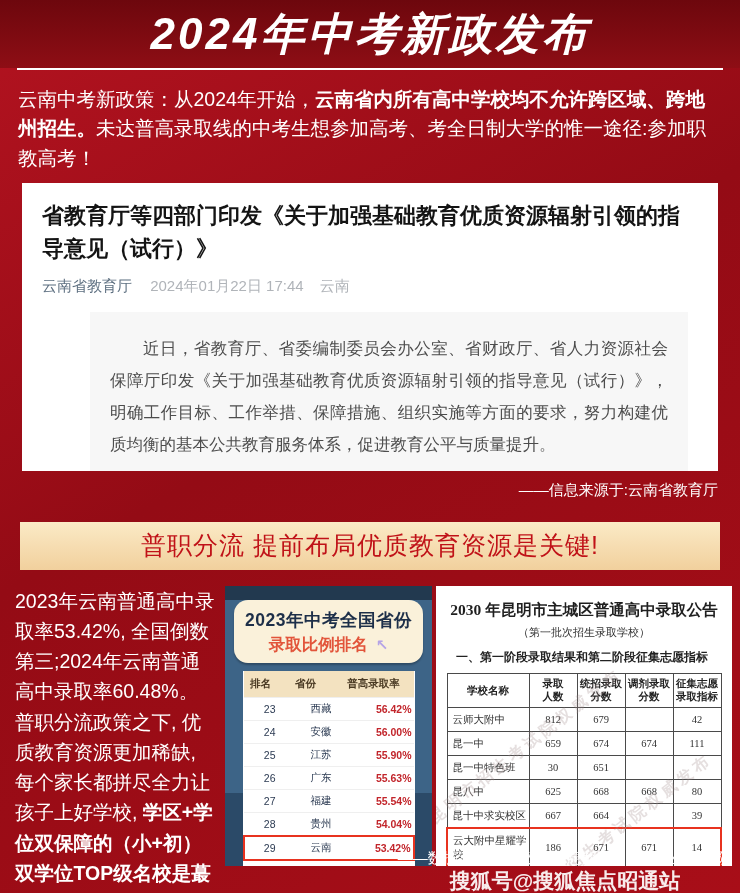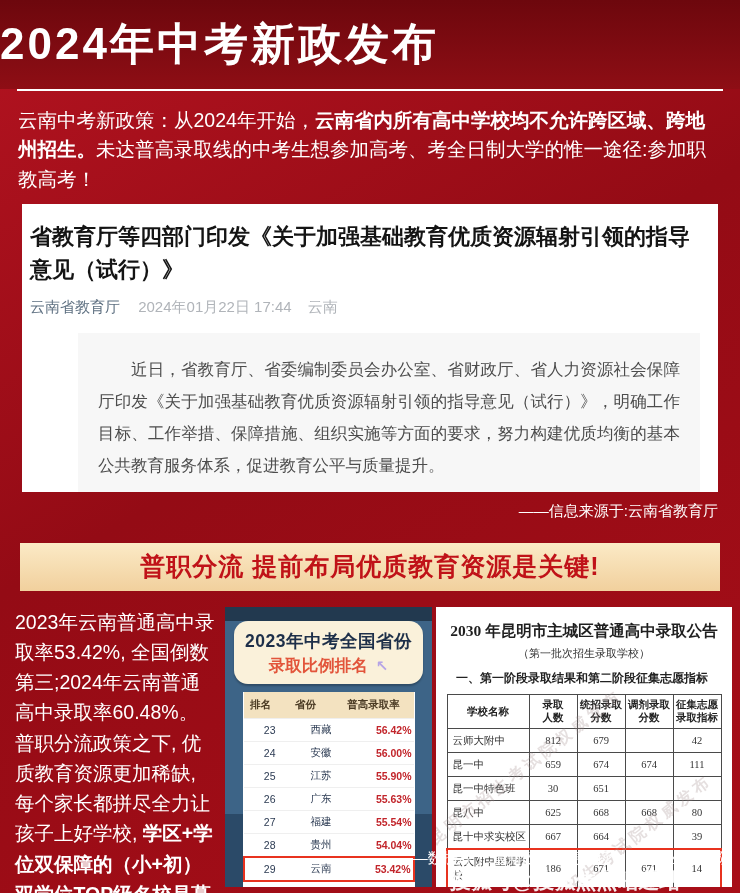--- a/index.html
+++ b/index.html
@@ -6,35 +6,36 @@
   html,body { width:740px; }
   body { font-family:"Liberation Sans","DejaVu Sans",sans-serif; }
 
   .poster{
     position:relative; width:740px; height:893px; overflow:hidden;
     background:linear-gradient(150deg,#b31320 0%,#940b15 45%,#a80e18 100%);
   }
 
   
   .top-banner{
-    height:89px; display:flex; align-items:center; justify-content:flex-start;
+    height:68px; display:flex; align-items:center; justify-content:center;
     background:linear-gradient(180deg,#6d070d 0%,#8e0e15 100%);
+    font-style:italic;
   }
   .top-banner h1{ color:#ffffff; font-size:44px; font-weight:bold; letter-spacing:3px; }
   .divider{ height:2px; background:#ffffff; margin:0 17px; }
 
   
   .intro{
     margin:15px 18px 0; color:#ffffff; font-size:19.5px; line-height:1.5;
   }
   .intro strong{ font-weight:bold; }
 
   
   .article-card{
-    margin:10px 22px 0; height:288px; background:#ffffff; padding:16px 8px; overflow:hidden;
+    margin:10px 22px 0; height:288px; background:#ffffff; padding:16px 20px; overflow:hidden;
   }
   .article-card h2{
     font-size:22px; color:#141414; font-weight:600; line-height:1.5; margin-bottom:12px;
   }
   .meta{ font-size:15px; color:#b0b4b9; }
   .meta .src{ color:#5d6f80; margin-right:14px; }
   .meta .date{ margin-right:12px; }
   .quote{
     margin:16px 10px 0 48px; background:#f7f7f7; padding:20px 20px;
   }
@@ -44,21 +45,21 @@
 
   .info-source{
     margin:10px 22px 0; text-align:right; color:#ffffff; font-size:15px;
   }
 
   
   .key-banner{
     margin:22px 20px 0; height:48px;
     background:linear-gradient(180deg,#fbeac6 0%,#f1d09d 100%);
     display:flex; align-items:center; justify-content:center;
-    font-size:25px; font-weight:bold; color:#c01218; letter-spacing:1px;
+    font-size:25px; font-weight:normal; color:#c01218; letter-spacing:1px;
   }
 
   
   .lower{ display:flex; margin:16px 8px 0 15px; height:280px; gap:4px; }
 
   .left-text{
     width:206px; color:#ffffff; font-size:19.5px; line-height:1.55; padding-right:4px;
   }
   .left-text strong{ font-weight:bold; }
 

